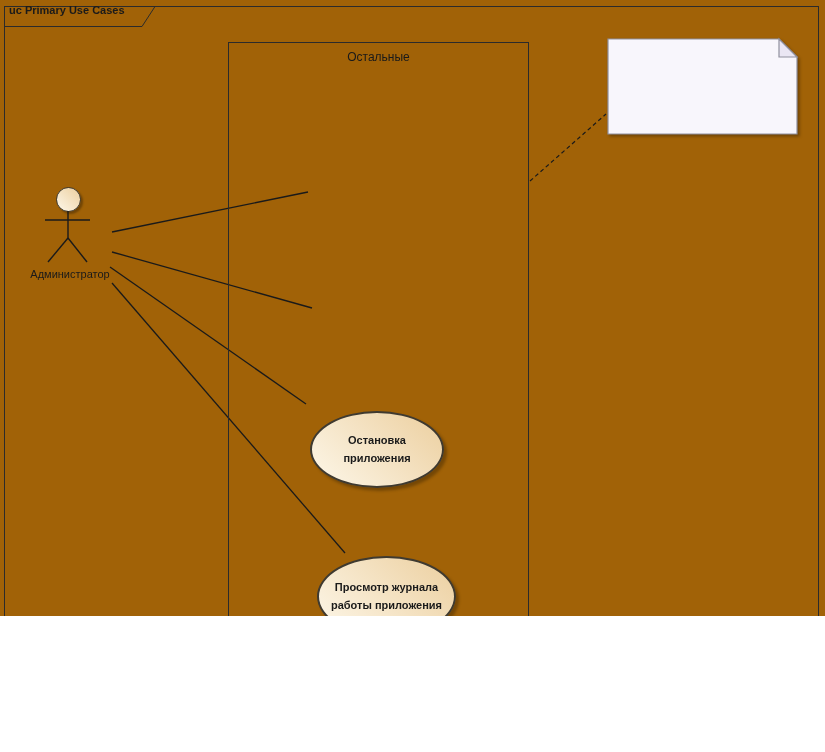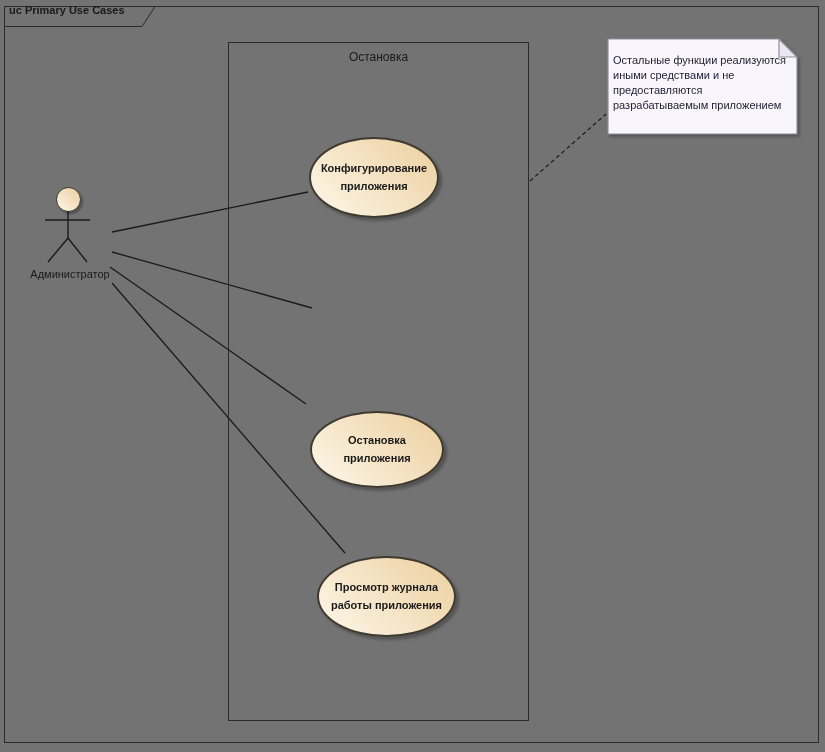--- a/index.html
+++ b/index.html
@@ -1,17 +1,17 @@
 <!DOCTYPE html>
 <html style="--usecase-fill-light: #fdf7e9; --usecase-fill-dark: #eccf9f; --usecase-border: #3f3a30; --note-fill: #f8f6fc; --note-fold: #eae6f3; --note-border: #90909e; --note-text: #1e1e30; --connector: #1a1a1a; --frame-border: #2b2b2b; --boundary-border: #2b2b2b; --text: #1a1a1a;"><head>
 <meta charset="utf-8">
 <style>
   html,body{margin:0;padding:0;background:#ffffff;}
   .stage{
-    position:relative;width:825px;height:752px;background:#737373;
+    position:relative;width:825px;height:616px;background:#a16207;
     font-family:"Liberation Sans", sans-serif;color:var(--text,#1a1a1a);
     overflow:hidden;
   }
   
   .frame{
     position:absolute;left:4px;top:6px;width:815px;height:737px;
     border:1px solid var(--frame-border,#2b2b2b);box-sizing:border-box;
   }
   .frame-title{
     position:absolute;left:9px;top:4px;width:140px;
@@ -77,43 +77,39 @@
     <line class="conn" x1="112" y1="252" x2="312" y2="308"></line>
     <line class="conn" x1="110" y1="267" x2="306" y2="404"></line>
     <line class="conn" x1="112" y1="283" x2="345" y2="553"></line>
     <line class="conn-dashed" x1="530" y1="181" x2="606" y2="114"></line>
   </svg>
 
   <div class="frame"></div>
   <div class="frame-title">uc Primary Use Cases</div>
 
   <div class="boundary">
-    <div class="boundary-label">Остановка</div>
+    <div class="boundary-label">Остальные</div>
   </div>
 
   <div class="actor-head"></div>
   <svg class="actor-body">
     <line x1="28" y1="1" x2="28" y2="28"></line>
     <line x1="5" y1="10" x2="50" y2="10"></line>
     <line x1="28" y1="28" x2="8" y2="52"></line>
     <line x1="28" y1="28" x2="47" y2="52"></line>
   </svg>
   <div class="actor-label">Администратор</div>
 
-  <div class="usecase uc1">
-    <span>Конфигурирование приложения</span>
-  </div>
   <div class="usecase uc4">
     <span>Просмотр журнала работы приложения</span>
   </div>
   <div class="usecase uc3">
     <span>Остановка приложения</span>
   </div>
 
   <div class="note">
     <svg>
       <path class="note-body" d="M3,3 L174,3 L192,21 L192,98 L3,98 Z"></path>
       <path class="note-fold" d="M174,3 L192,21 L174,21 Z"></path>
     </svg>
-    <div class="note-text">Остальные функции реализуются иными средствами и не предоставляются разрабатываемым приложением</div>
   </div>
 
 </div>
 
 </body></html>

